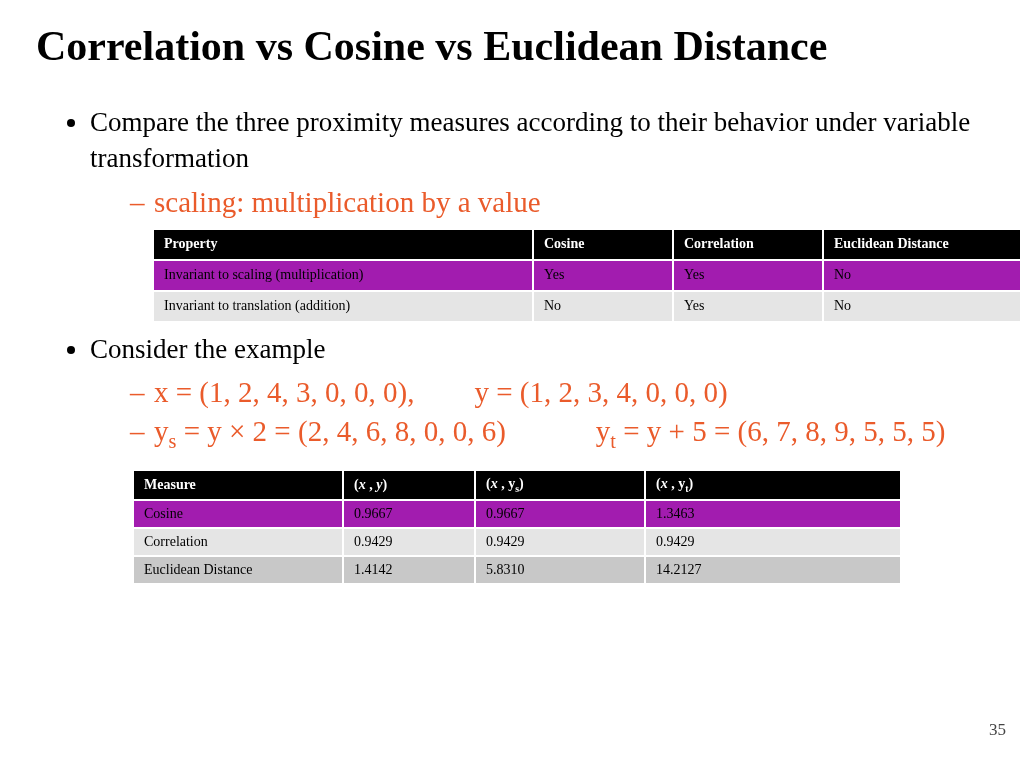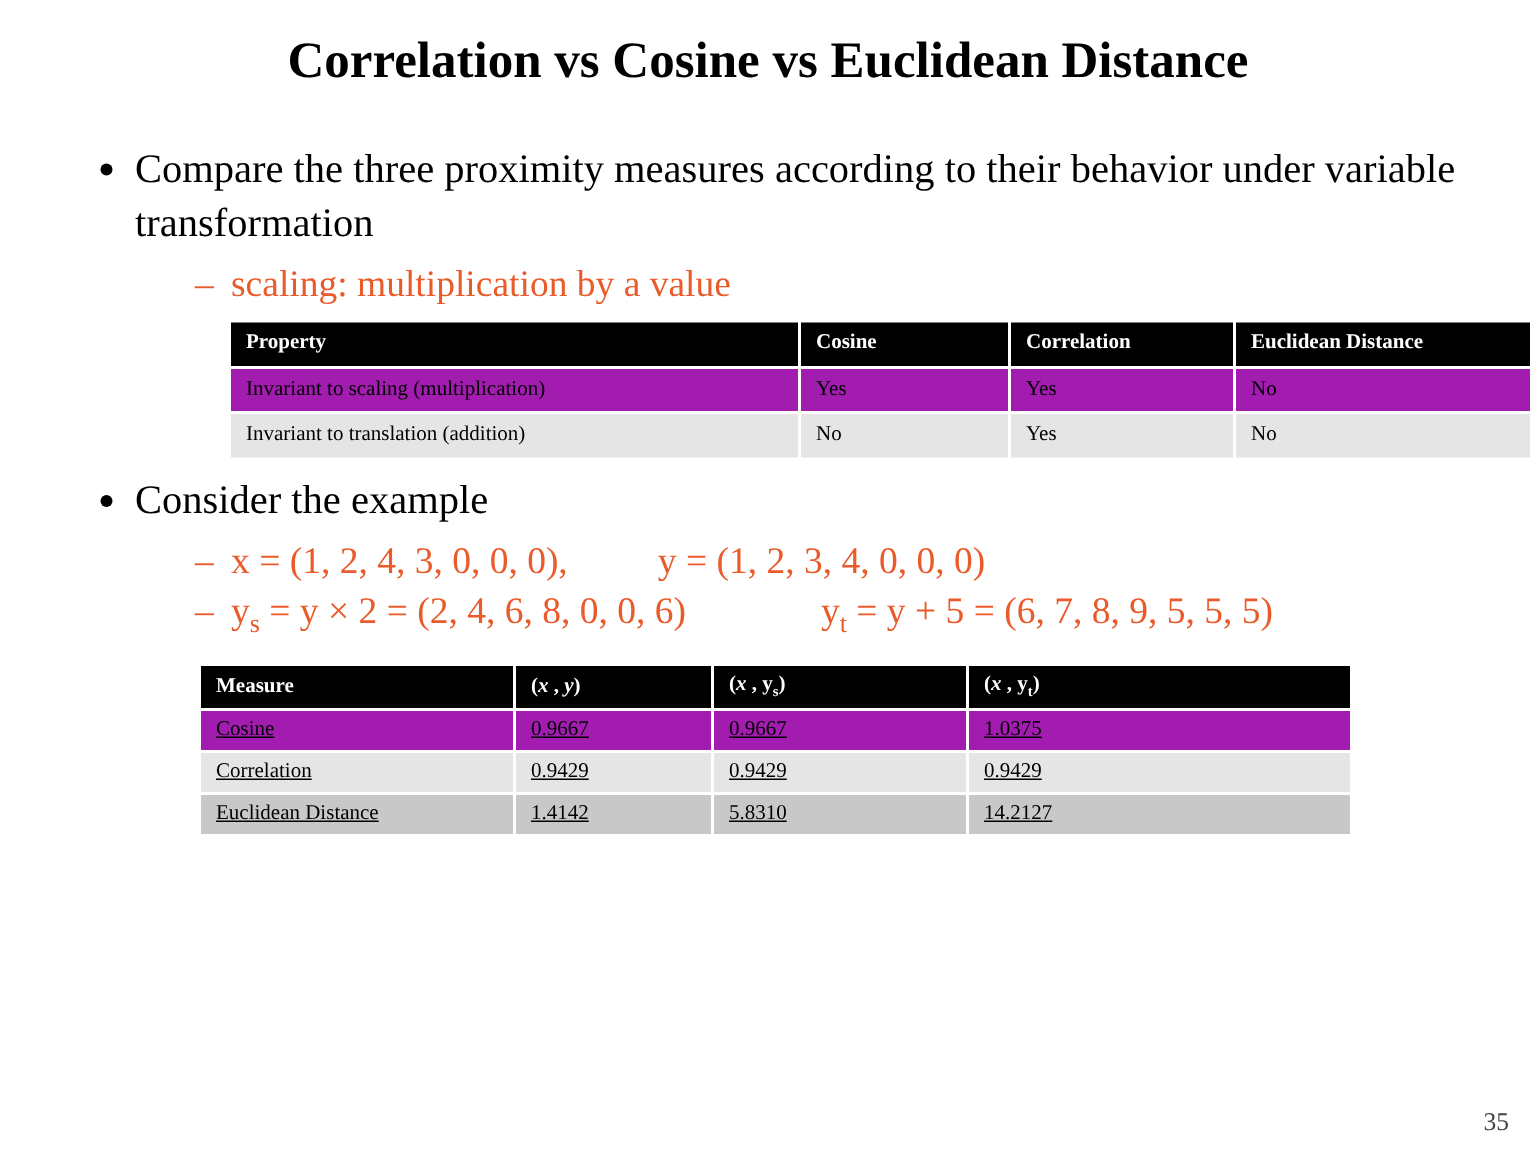--- a/index.html
+++ b/index.html
@@ -1,36 +1,36 @@
 <!DOCTYPE html>
 <html><head>
 <meta charset="utf-8">
 <style>
   * { box-sizing: border-box; margin: 0; padding: 0; }
   html, body { width: 1024px; height: 768px; background: #fff; font-family: "Times New Roman", Times, serif; color: #000; }
   .slide { position: relative; width: 1024px; height: 768px; padding: 22px 36px 0 36px; }
-  h1.title { font-size: 34px; font-weight: bold; text-align: center; margin-bottom: 34px; }
+  h1.title { font-size: 42px; font-weight: bold; text-align: left; margin-bottom: 34px; }
   ul.top { list-style: disc; padding-left: 54px; }
   ul.top > li { font-size: 27px; line-height: 1.35; margin-bottom: 4px; }
   ul.sub { list-style: none; padding-left: 40px; margin-top: 6px; }
-  ul.sub > li { font-size: 25px; color: #EA5B2B; line-height: 1.35; position: relative; padding-left: 24px; }
+  ul.sub > li { font-size: 29px; color: #EA5B2B; line-height: 1.35; position: relative; padding-left: 24px; }
   ul.sub > li::before { content: "–"; position: absolute; left: 0; }
   .gap { display: inline-block; width: 60px; }
   .gap2 { display: inline-block; width: 90px; }
   table { border-collapse: collapse; margin-left: 62px; margin-top: 6px; margin-bottom: 8px; font-size: 14px; }
   table.t1 { width: 870px; }
-  table.t2 { width: 770px; margin-top: 14px; margin-left: 96px; text-decoration: underline; }
+  table.t2 { width: 770px; margin-top: 14px; margin-left: 96px; }
   th { background: #000; color: #fff; text-align: left; font-weight: bold; padding: 5px 10px; border: 2px solid #fff; }
   td { padding: 5px 10px; border: 2px solid #fff; }
   tr.r1 td { background: #a21caf; }
   tr.r2 td { background: #e5e5e5; }
   tr.r3 td { background: #c8c8c8; }
   .it { font-style: italic; }
   sub { font-size: 0.7em; }
-  .pagenum { position: absolute; right: 18px; bottom: 10px; font-size: 17px; color: #444; }
+  .pagenum { position: absolute; right: 18px; bottom: 28px; font-size: 17px; color: #444; }
 </style>
 </head>
 <body>
 
 <div class="slide">
 
   <h1 class="title">Correlation vs Cosine vs Euclidean Distance</h1>
 
   <ul class="top">
     <li>
@@ -81,21 +81,21 @@
         <tr>
       <th style="width:210px">Measure</th>
       <th style="width:132px"><span>(</span><span class="it">x </span><span>, </span><span class="it">y</span><span>)</span></th>
       <th style="width:170px"><span>(</span><span class="it">x </span><span>, y</span><sub>s</sub><span>)</span></th>
       <th><span>(</span><span class="it">x </span><span>, y</span><sub>t</sub><span>)</span></th>
     </tr>
     <tr class="r1">
       <td>Cosine</td>
       <td>0.9667</td>
       <td>0.9667</td>
-      <td>1.0375</td>
+      <td>1.3463</td>
     </tr>
     <tr class="r2">
       <td>Correlation</td>
       <td>0.9429</td>
       <td>0.9429</td>
       <td>0.9429</td>
     </tr>
     <tr class="r3">
       <td>Euclidean Distance</td>
       <td>1.4142</td>

